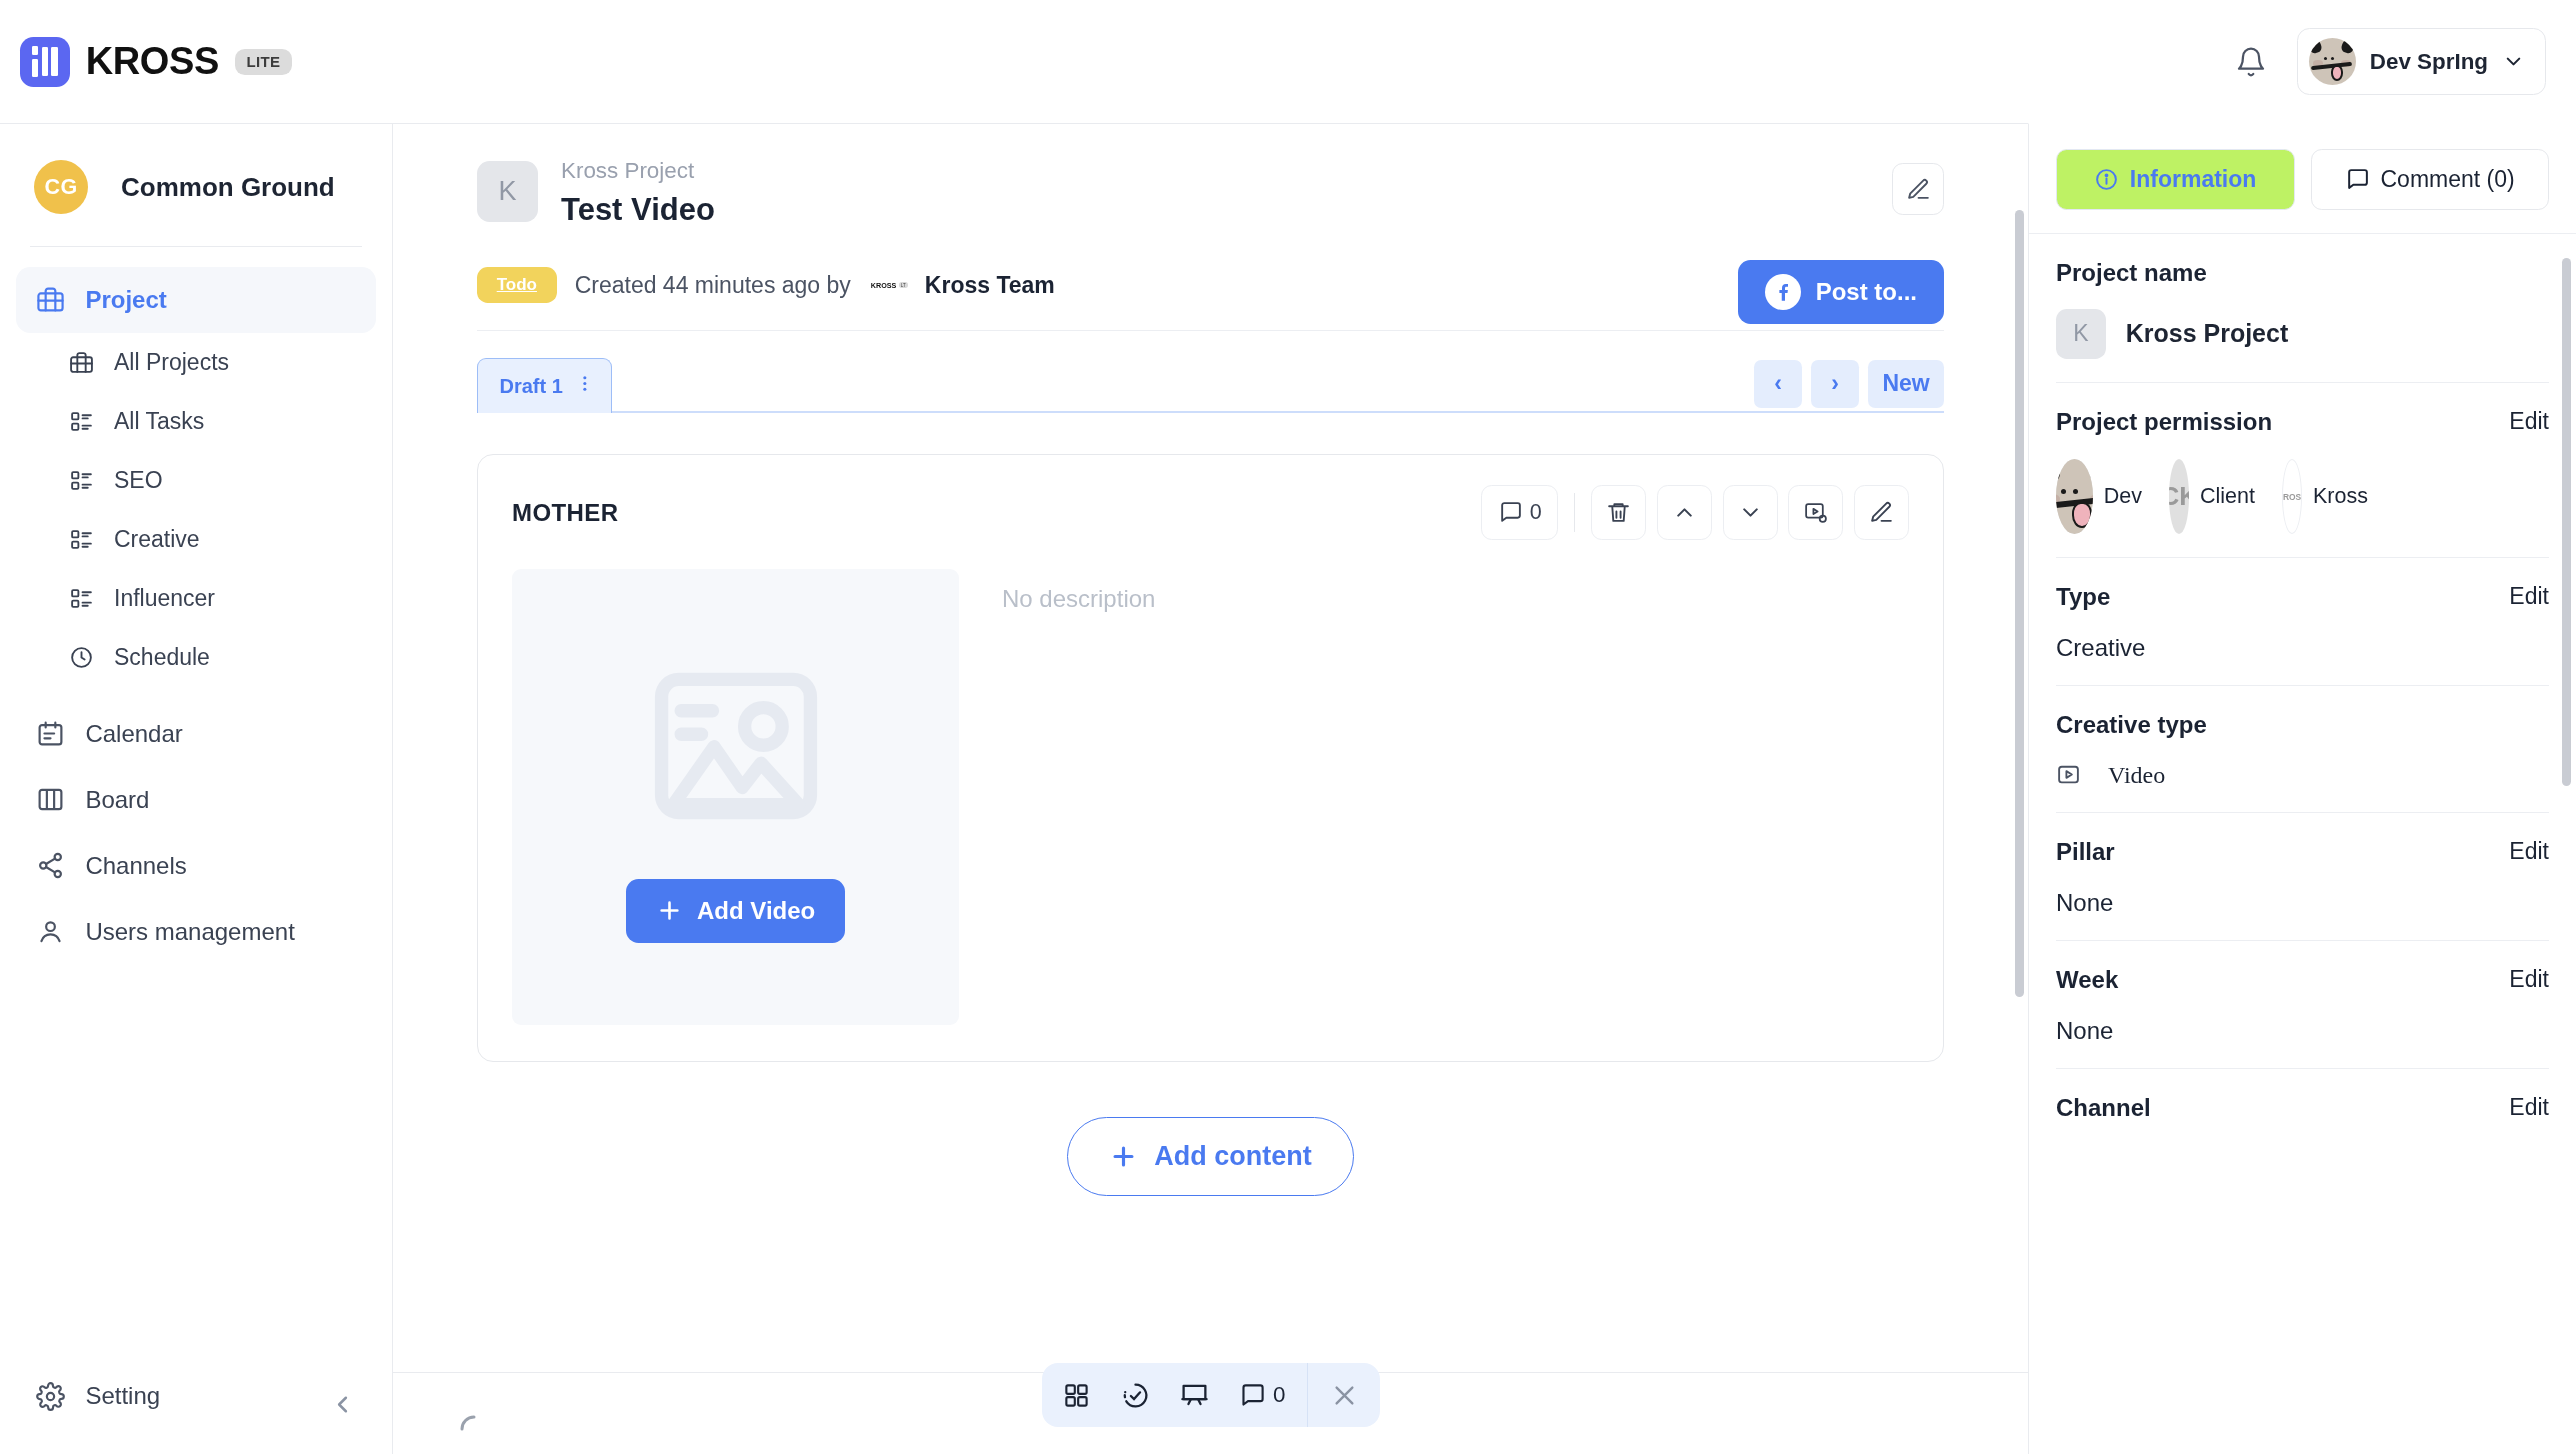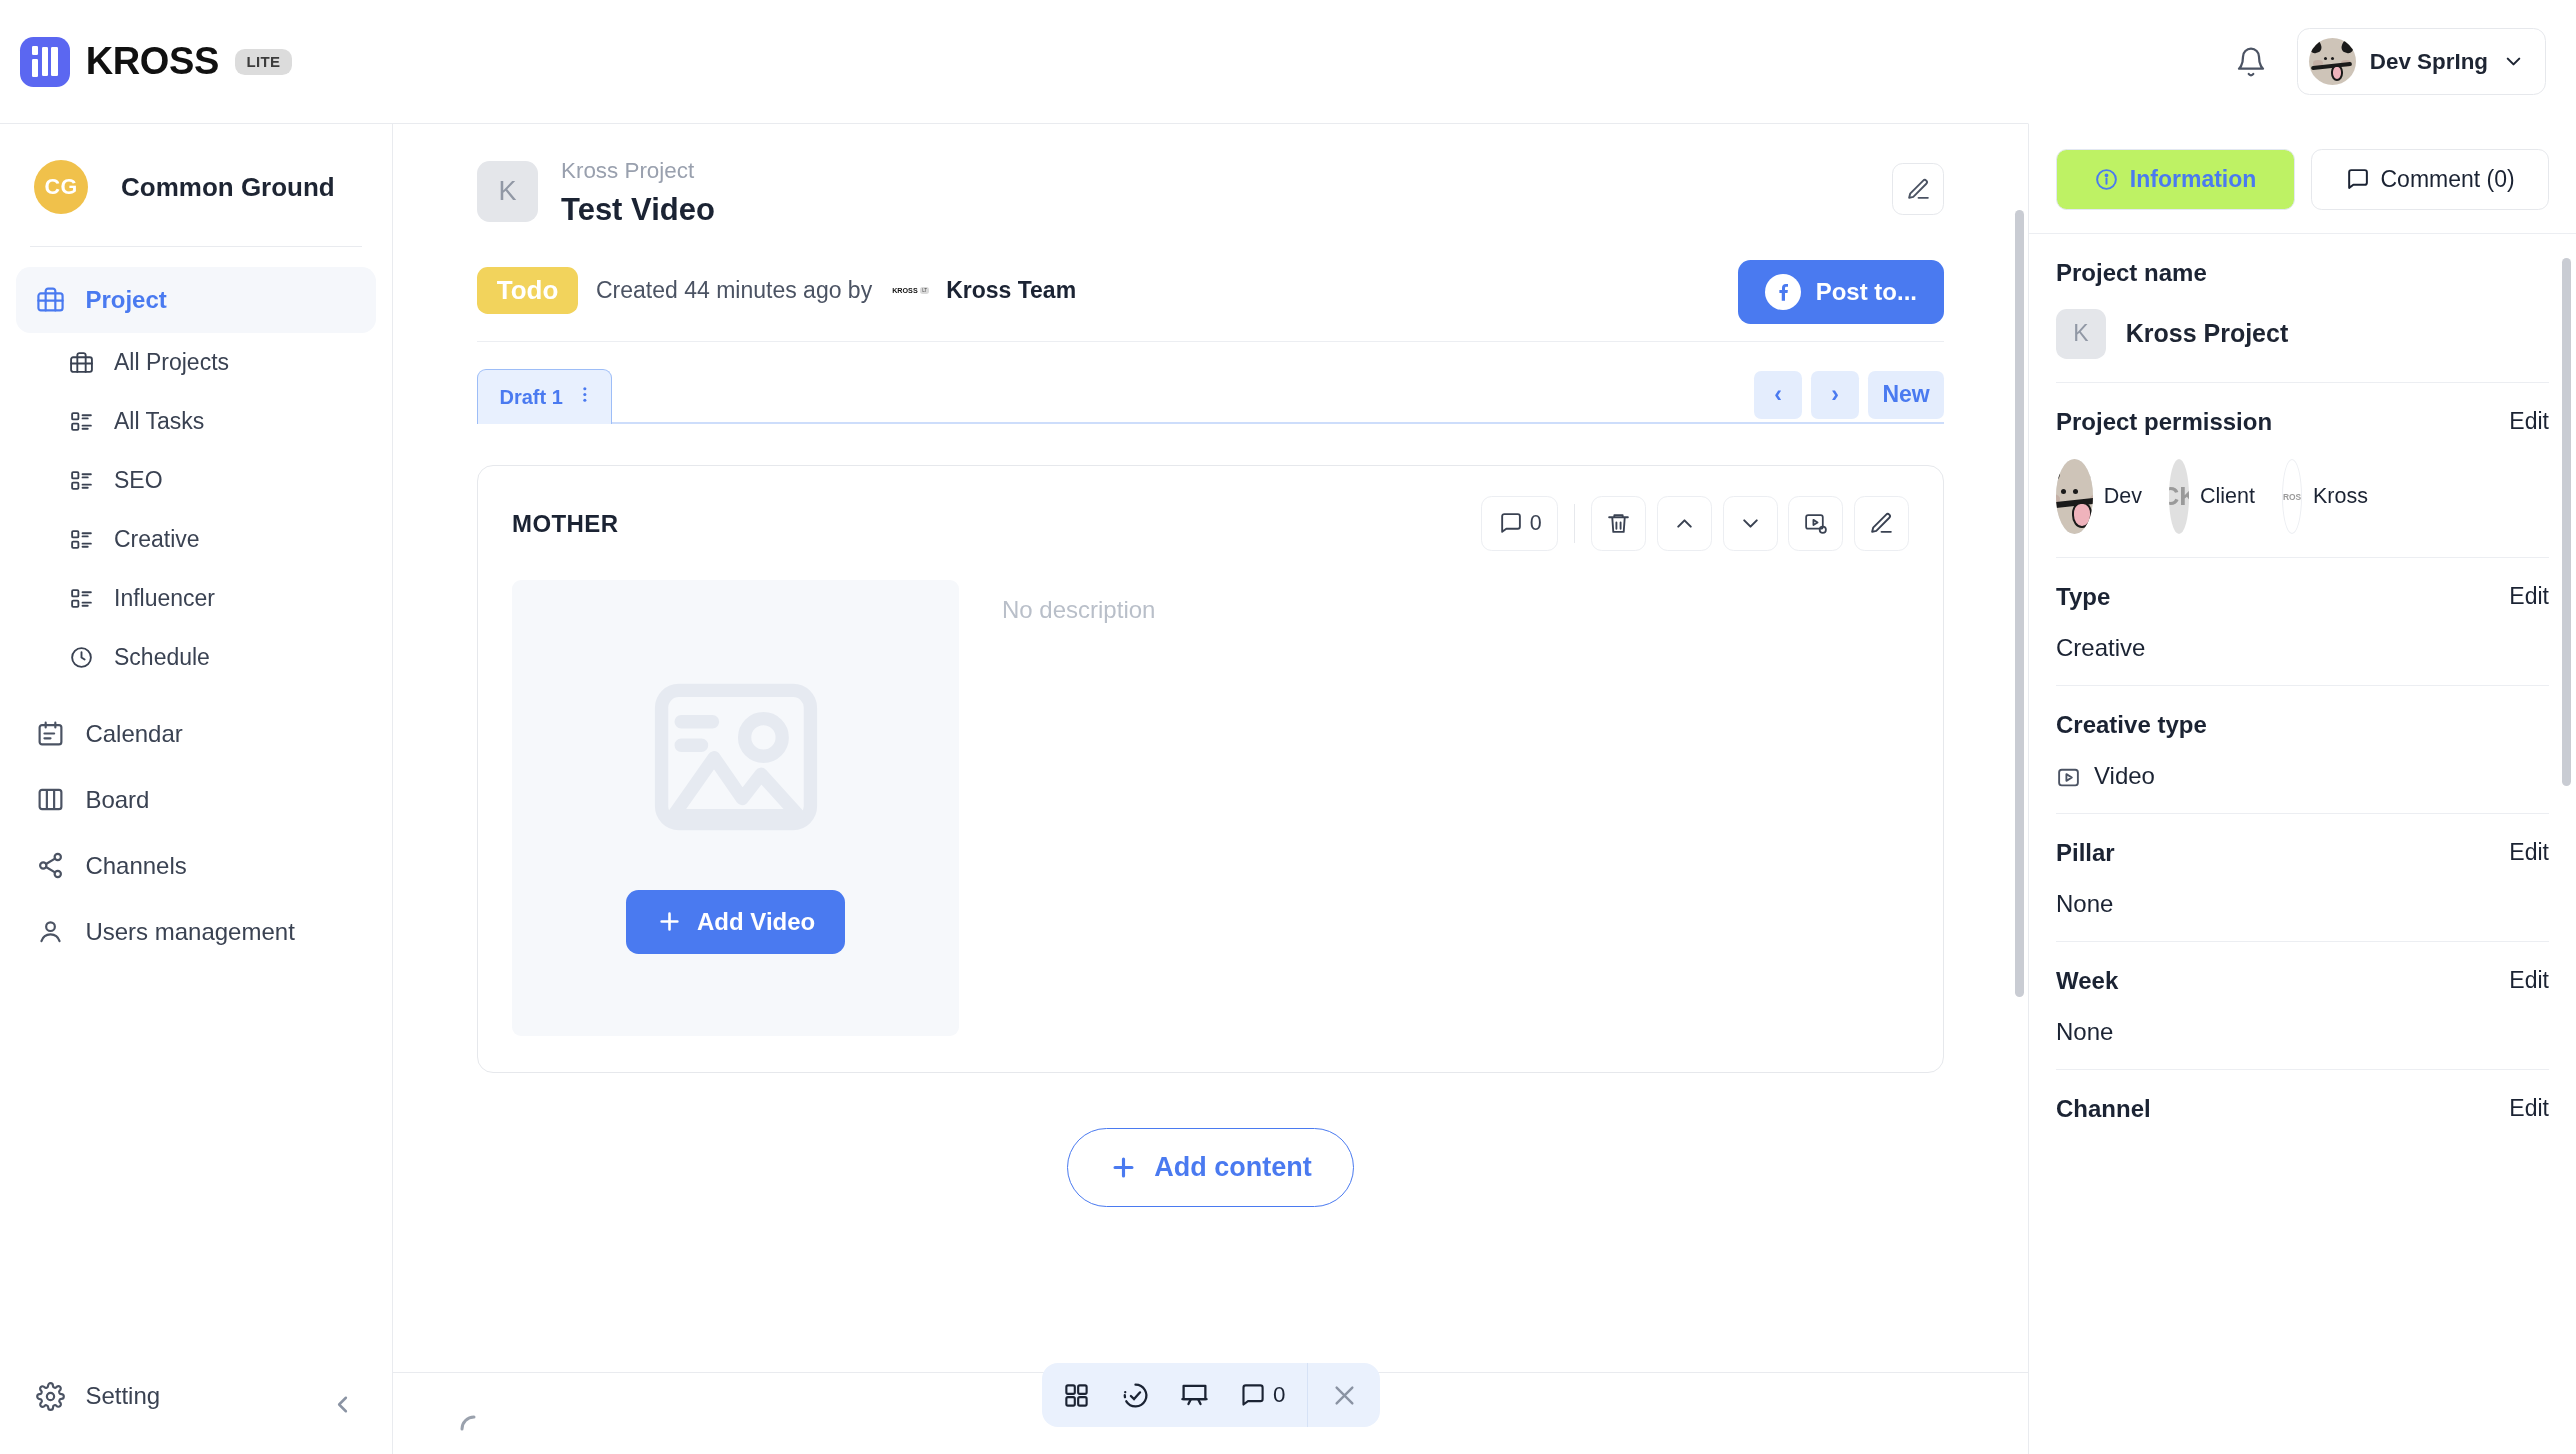--- a/index.html
+++ b/index.html
@@ -102,22 +102,22 @@
   .edit-sq {
     position:absolute; right: 0; top: 7.2px; width: 52px; height: 52px; border:0.9px solid #e6e8ec;
     border-radius: 10.7px; display:flex; align-items:center; justify-content:center; cursor:pointer; background:#fff;
   }
 
   .status-row {
     display:flex; align-items:center; gap: 18px; padding: 19.7px 0 27px 0;
     border-bottom: 0.9px solid #eceef2; position: relative;
   }
   .badge-todo {
-    background:#f2d35c; color:#fff; font-size:26px; font-weight:600;
-    padding: 8px 19.7px; border-radius: 10.7px;
+    background:#f2d35c; color:#fff; font-size:17px; font-weight:600;
+    padding: 8px 19.7px; border-radius: 10.7px; text-decoration: underline;
   }
   .meta-text { font-size:23px; color:#4b5363; }
   .meta-strong { font-size:23px; color:#1b2333; font-weight:700; }
   .mini-logo {
     width: 38px; height: 18px; border-radius: 3.6px; display:flex; align-items:center; gap:2.7px;
     justify-content:center;
   }
   .mini-logo .sq { width:8px; height:8px; background:#5b67f1; border-radius:1.8px; }
   .mini-logo .txt { font-size:7.2px; font-weight:800; color:#111; }
   .mini-logo .lt { font-size:4.5px; background:#d9d9d9; color:#444; padding:0.9px 1.8px; border-radius:2.7px; }
@@ -225,21 +225,21 @@
   .people { display:flex; gap: 27px; margin-top: 23px; }
   .person { width: 86px; display:flex; flex-direction:row; align-items:center; gap: 10.7px; cursor:pointer; }
   .person-av { width: 75px; height: 75px; border-radius:50%; background:#e0e0e0; color:#9a9a9a;
     display:flex; align-items:center; justify-content:center; font-size:26px; font-weight:600; overflow:hidden; }
   .person-av.kross { background:#fff; border:0.9px solid #eceef2; }
   .person-name { font-size:21.5px; color:#1b2333; }
   .kross-mini { display:flex; align-items:center; gap:3.6px; transform: scale(.86); }
   .kross-mini .sq { width:10.7px; height:10.7px; background:#5b67f1; border-radius:2.7px; }
   .kross-mini .t { font-size:9.8px; font-weight:800; }
   .kross-mini .l { font-size:6.3px; background:#dedede; padding:0.9px 2.7px; border-radius:2.7px; color:#555;}
-  .val-row { display:flex; align-items:flex-end; gap: 13px; margin-top: 23px; }
+  .val-row { display:flex; align-items:flex-start; gap: 27px; margin-top: 23px; font-family: Liberation Serif, serif; }
 </style>
 </head>
 <body>
 
 <div class="app">
 
   <div class="topbar">
     <div class="brand">
       <div class="logo-mark">
         <div class="logo-stack">

